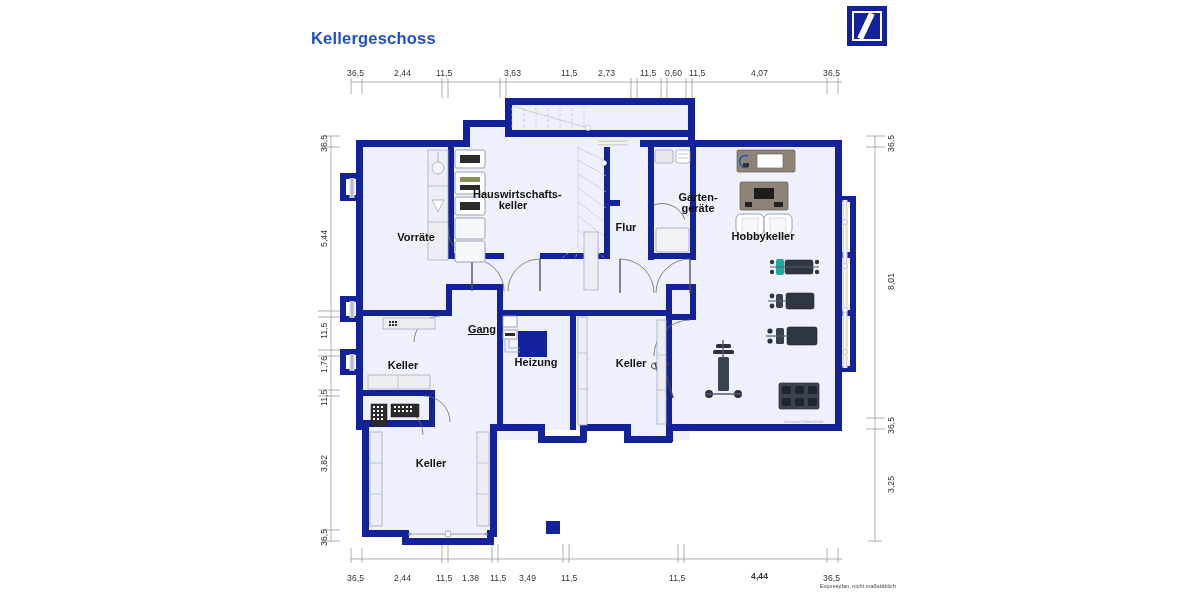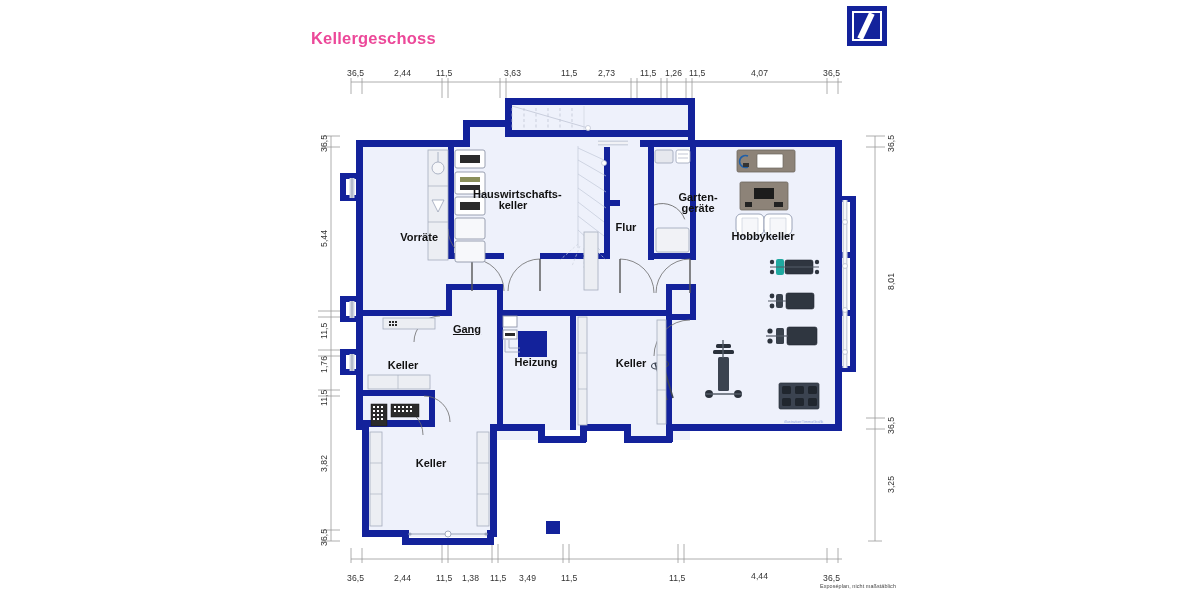--- a/index.html
+++ b/index.html
@@ -4,21 +4,21 @@
 <title>Kellergeschoss</title>
 <style>
   html,body{margin:0;padding:0;background:#ffffff;}
   body{width:1200px;height:600px;overflow:hidden;
        font-family:"Liberation Sans","DejaVu Sans",sans-serif;
        color:#1a1a1a;position:relative;}
 
   #plan-root{position:absolute;left:0;top:0;width:1200px;height:600px;}
 
   .page-title{position:absolute;left:311px;top:29px;font-size:16.5px;
-      font-weight:bold;letter-spacing:.2px;color:#ec4899;}
+      font-weight:bold;letter-spacing:.2px;color:#1d4ed8;}
 
   .logo-box{position:absolute;left:847px;top:6px;width:40px;height:40px;
       background:#13229b;display:flex;align-items:center;justify-content:center;}
   .logo-inner{width:26px;height:26px;border:2.4px solid #ffffff;position:relative;}
   .logo-slash{position:absolute;left:9px;top:-1px;width:5.5px;height:28px;
       background:#ffffff;transform:rotate(25deg);}
 
   svg.plan{position:absolute;left:0;top:0;width:1200px;height:600px;}
 
   .dimtxt{position:absolute;font-size:8.6px;color:#333;white-space:nowrap;
@@ -466,37 +466,37 @@
   </svg>
 
   <div>
     <div class="dimtxt" style="left:347px;top:68px;">36,5</div>
     <div class="dimtxt" style="left:394px;top:68px;">2,44</div>
     <div class="dimtxt" style="left:436px;top:68px;">11,5</div>
     <div class="dimtxt" style="left:504px;top:68px;">3,63</div>
     <div class="dimtxt" style="left:561px;top:68px;">11,5</div>
     <div class="dimtxt" style="left:598px;top:68px;">2,73</div>
     <div class="dimtxt" style="left:640px;top:68px;">11,5</div>
-    <div class="dimtxt" style="left:665px;top:68px;">1,26</div>
+    <div class="dimtxt" style="left:665px;top:68px;">0,60</div>
     <div class="dimtxt" style="left:689px;top:68px;">11,5</div>
     <div class="dimtxt" style="left:751px;top:68px;">4,07</div>
     <div class="dimtxt" style="left:823px;top:68px;">36,5</div>
   </div>
 
   <div>
     <div class="dimtxt" style="left:347px;top:573px;">36,5</div>
     <div class="dimtxt" style="left:394px;top:573px;">2,44</div>
     <div class="dimtxt" style="left:436px;top:573px;">11,5</div>
     <div class="dimtxt" style="left:462px;top:573px;">1,38</div>
     <div class="dimtxt" style="left:490px;top:573px;">11,5</div>
     <div class="dimtxt" style="left:519px;top:573px;">3,49</div>
     <div class="dimtxt" style="left:561px;top:573px;">11,5</div>
     <div class="dimtxt" style="left:614px;top:573px;margin-top:28px;">3,26</div>
     <div class="dimtxt" style="left:669px;top:573px;">11,5</div>
-    <div class="dimtxt" style="left:751px;top:571px;">4,44</div>
+    <div class="dimtxt" style="left:751px;top:571px;font-weight:bold;">4,44</div>
     <div class="dimtxt" style="left:823px;top:573px;">36,5</div>
   </div>
 
   <div>
     <div class="dimtxt vert" style="left:319px;top:152px;transform:rotate(-90deg);">36,5</div>
     <div class="dimtxt vert" style="left:319px;top:247px;transform:rotate(-90deg);">5,44</div>
     <div class="dimtxt vert" style="left:319px;top:339px;transform:rotate(-90deg);">11,5</div>
     <div class="dimtxt vert" style="left:319px;top:373px;transform:rotate(-90deg);">1,76</div>
     <div class="dimtxt vert" style="left:319px;top:406px;transform:rotate(-90deg);">11,5</div>
     <div class="dimtxt vert" style="left:319px;top:472px;transform:rotate(-90deg);">3,82</div>
@@ -504,28 +504,28 @@
   </div>
 
   <div>
     <div class="dimtxt vert" style="left:886px;top:152px;transform:rotate(-90deg);">36,5</div>
     <div class="dimtxt vert" style="left:886px;top:290px;transform:rotate(-90deg);">8,01</div>
     <div class="dimtxt vert" style="left:886px;top:434px;transform:rotate(-90deg);">36,5</div>
     <div class="dimtxt vert" style="left:886px;top:493px;transform:rotate(-90deg);">3,25</div>
   </div>
 
   <div>
-    <div class="roomlbl" style="left:378px;top:232px;width:60px;text-align:right;">Vorräte</div>
+    <div class="roomlbl" style="left:386px;top:232px;width:60px;">Vorräte</div>
     <div class="roomlbl" style="left:473px;top:189px;width:80px;white-space:pre-line;"><span>Hauswirtschafts-
 keller</span></div>
     <div class="roomlbl" style="left:606px;top:222px;width:40px;">Flur</div>
     <div class="roomlbl" style="left:672px;top:192px;width:52px;white-space:pre-line;"><span>Garten-
 geräte</span></div>
     <div class="roomlbl" style="left:723px;top:231px;width:80px;">Hobbykeller</div>
-    <div class="roomlbl" style="left:445px;top:324px;width:44px;text-decoration:underline;">Gang</div>
+    <div class="roomlbl" style="left:460px;top:324px;width:44px;text-decoration:underline;">Gang</div>
     <div class="roomlbl" style="left:378px;top:360px;width:50px;">Keller</div>
     <div class="roomlbl" style="left:508px;top:357px;width:56px;text-align:center;">Heizung</div>
     <div class="roomlbl" style="left:606px;top:358px;width:50px;">Keller</div>
     <div class="roomlbl" style="left:406px;top:458px;width:50px;">Keller</div>
   </div>
 
   <div class="footnote">Exposéplan, nicht maßstäblich</div>
   <div class="watermark">illustration©immoGrafik</div>
 
 </div>

